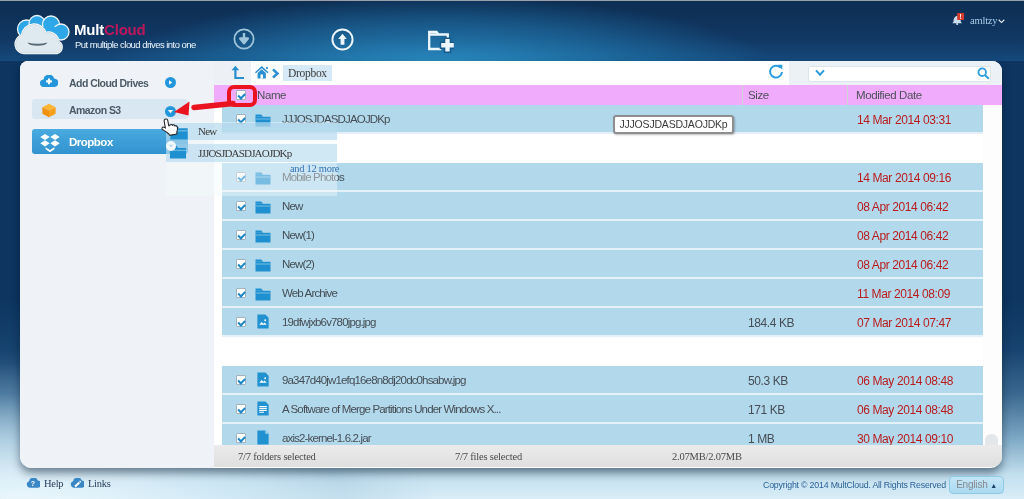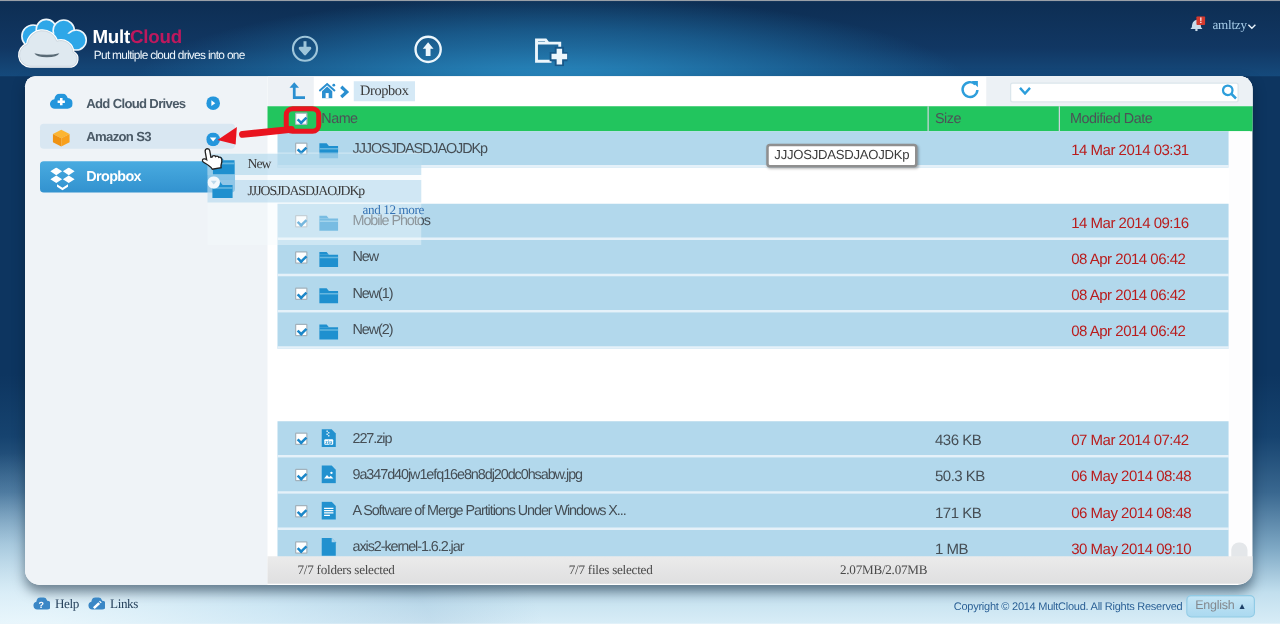--- a/index.html
+++ b/index.html
@@ -24,21 +24,21 @@
 #user{left:970px;top:15px;color:#a6cce8;font-family:"Liberation Serif",serif;font-size:10.5px;letter-spacing:-0.2px;}
 #panel{left:20px;top:61px;width:982px;height:407px;background:#fff;border-radius:8px 10px 12px 12px;box-shadow:0 5px 9px rgba(5,25,45,.5);}
 #sidebar{left:20px;top:61px;width:194px;height:407px;background:#eff3f7;border-radius:8px 0 0 12px;}
 .snav{font-size:10.5px;font-weight:bold;color:#4b5a67;letter-spacing:-0.55px;}
 #amzrow{left:32px;top:99px;width:156px;height:20px;background:#d9e7f2;border-radius:3px;}
 #dbxrow{left:32px;top:129px;width:156px;height:25px;background:linear-gradient(#49abe0,#3292cf);border-radius:3px;}
 #toolbar{left:214px;top:61px;width:788px;height:24px;background:#fff;border-radius:0 10px 0 0;}
 #searchzone{left:789px;top:61px;width:213px;height:24px;background:#ecf1f5;border-radius:0 10px 0 0;}
 #searchbox{left:808px;top:66px;width:183px;height:16px;background:#fff;border:1px solid #dbe6ec;border-radius:2px;}
 #crumb{left:283px;top:65px;height:16px;background:#d5e9f6;padding:1.5px 5px 0 5px;font-family:"Liberation Serif",serif;font-size:11.5px;color:#3a3a3a;letter-spacing:-0.3px;}
-#thead{left:214px;top:85px;width:788px;height:20px;background:#22c55e;}
+#thead{left:214px;top:85px;width:788px;height:20px;background:#f0abfc;}
 #thead .cl{position:absolute;top:0;width:1px;height:20px;background:#ccd4da;}
 .hlbl{font-size:11.5px;color:#4c5257;top:4px;letter-spacing:-0.4px;}
 #rows{left:222px;top:105px;width:761px;height:340px;}
 .row{position:absolute;left:0;width:761px;height:29px;background:#b2d8ec;border-bottom:2px solid #e5f1f9;}
 .rname{position:absolute;left:60px;top:8px;font-size:11.5px;color:#454e55;letter-spacing:-0.85px;}
 .rsize{position:absolute;left:526px;top:8px;font-size:12px;color:#454e55;letter-spacing:-0.4px;}
 .rdate{position:absolute;left:635px;top:8px;font-size:12px;color:#b91c1c;letter-spacing:-0.4px;}
 .cb{position:absolute;width:10px;height:10px;background:#fff;border:1px solid #a3b2bc;border-radius:1px;}
 .cb::after{content:'';position:absolute;left:1px;top:1.6px;width:5px;height:2.6px;border-left:2px solid #1b87c9;border-bottom:2px solid #1b87c9;transform:rotate(-45deg);}
 .rcb{left:14px;top:9px;}
@@ -236,28 +236,36 @@
       <span class="rdate">08 Apr 2014 06:42</span>
     </div>
 <div class="row" style="top:145px">
       <span class="cb rcb"></span>
       <svg style="position:absolute;left:33px;top:8px" width="16" height="15">
         <use href="#folder"></use>
       </svg>
       <span class="rname">New(2)</span>
       <span class="rdate">08 Apr 2014 06:42</span>
     </div>
-<div class="row" style="top:232px">
+<div class="row" style="top:174px">
+      <span class="cb rcb"></span>
+      <svg style="position:absolute;left:33px;top:8px" width="16" height="15">
+        <use href="#folder"></use>
+      </svg>
+      <span class="rname">Web Archive</span>
+      <span class="rdate">11 Mar 2014 08:09</span>
+    </div>
+<div class="row" style="top:203px">
       <span class="cb rcb"></span>
       <svg style="position:absolute;left:33px;top:6px" width="16" height="15">
-        <use href="#fzip"></use>
-      </svg>
-      <span class="rname">227.zip</span>
-      <span class="rsize">436 KB</span>
-      <span class="rdate">07 Mar 2014 07:42</span>
+        <use href="#fimg"></use>
+      </svg>
+      <span class="rname">19dfwjxb6v780jpg.jpg</span>
+      <span class="rsize">184.4 KB</span>
+      <span class="rdate">07 Mar 2014 07:47</span>
     </div>
 <div class="row" style="top:261px">
       <span class="cb rcb"></span>
       <svg style="position:absolute;left:33px;top:6px" width="16" height="15">
         <use href="#fimg"></use>
       </svg>
       <span class="rname">9a347d40jw1efq16e8n8dj20dc0hsabw.jpg</span>
       <span class="rsize">50.3 KB</span>
       <span class="rdate">06 May 2014 08:48</span>
     </div>

